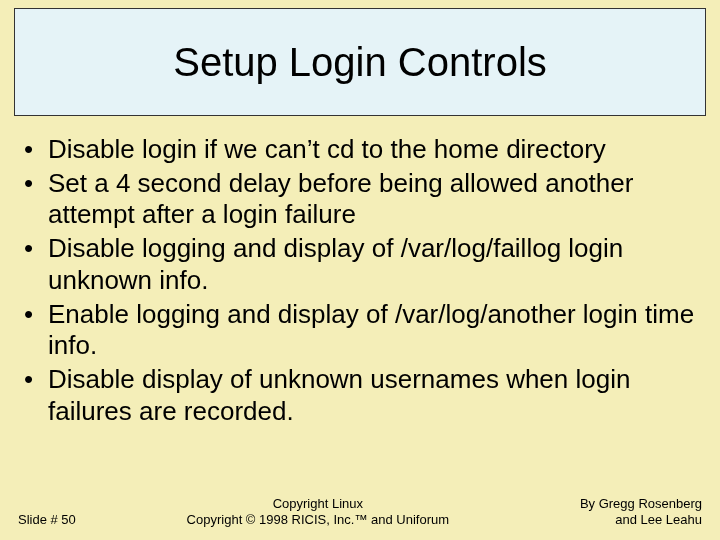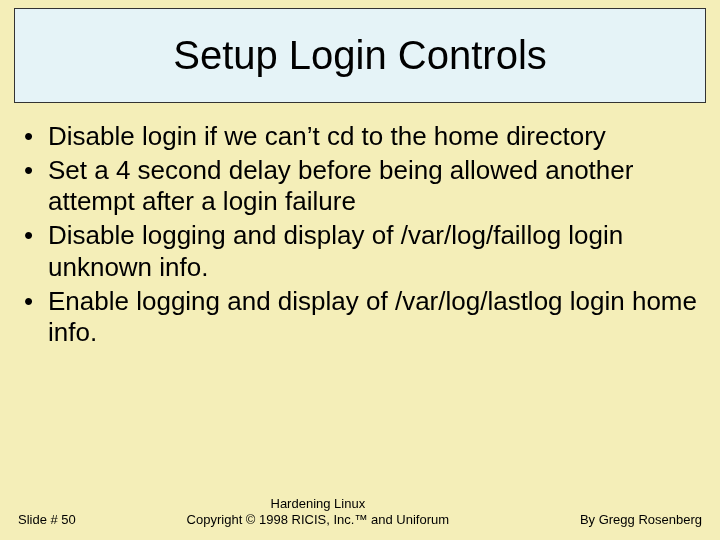--- a/index.html
+++ b/index.html
@@ -7,21 +7,21 @@
   body {
     background: #f4eeb8;
     font-family: Arial, Helvetica, sans-serif;
     color: #000;
     position: relative;
   }
   .title-region {
     margin: 8px 14px 0 14px;
     background: #e5f3f7;
     border: 1px solid #333;
-    height: 95px;
+    height: 108px;
     display: flex;
     align-items: center;
     justify-content: center;
   }
   .title-text {
     font-size: 40px;
     font-weight: 400;
     text-align: center;
   }
   .content-region {
@@ -65,26 +65,28 @@
 
 <div class="title-region">
   <div class="title-text">Setup Login Controls</div>
 </div>
 
 <div class="content-region">
   <ul class="bullet-list">
     <li>Disable login if we can’t cd to the home directory</li>
     <li>Set a 4 second delay before being allowed another attempt after a login failure</li>
     <li>Disable logging and display of /var/log/faillog login unknown info.</li>
-    <li>Enable logging and display of /var/log/lastlog login home info.</li>
+    <li>Enable logging and display of /var/log/another login time info.</li>
+    <li>Disable display of unknown usernames when login failures are recorded.</li>
   </ul>
 </div>
 
 <div class="footer">
   <div class="footer-left">Slide # 50</div>
   <div class="footer-center">
-    <div>Hardening Linux</div>
+    <div>Copyright Linux</div>
     <div>Copyright © 1998 RICIS, Inc.™ and Uniforum</div>
   </div>
   <div class="footer-right">
     <div>By Gregg Rosenberg</div>
+    <div>and Lee Leahu</div>
   </div>
 </div>
 
 </body></html>

